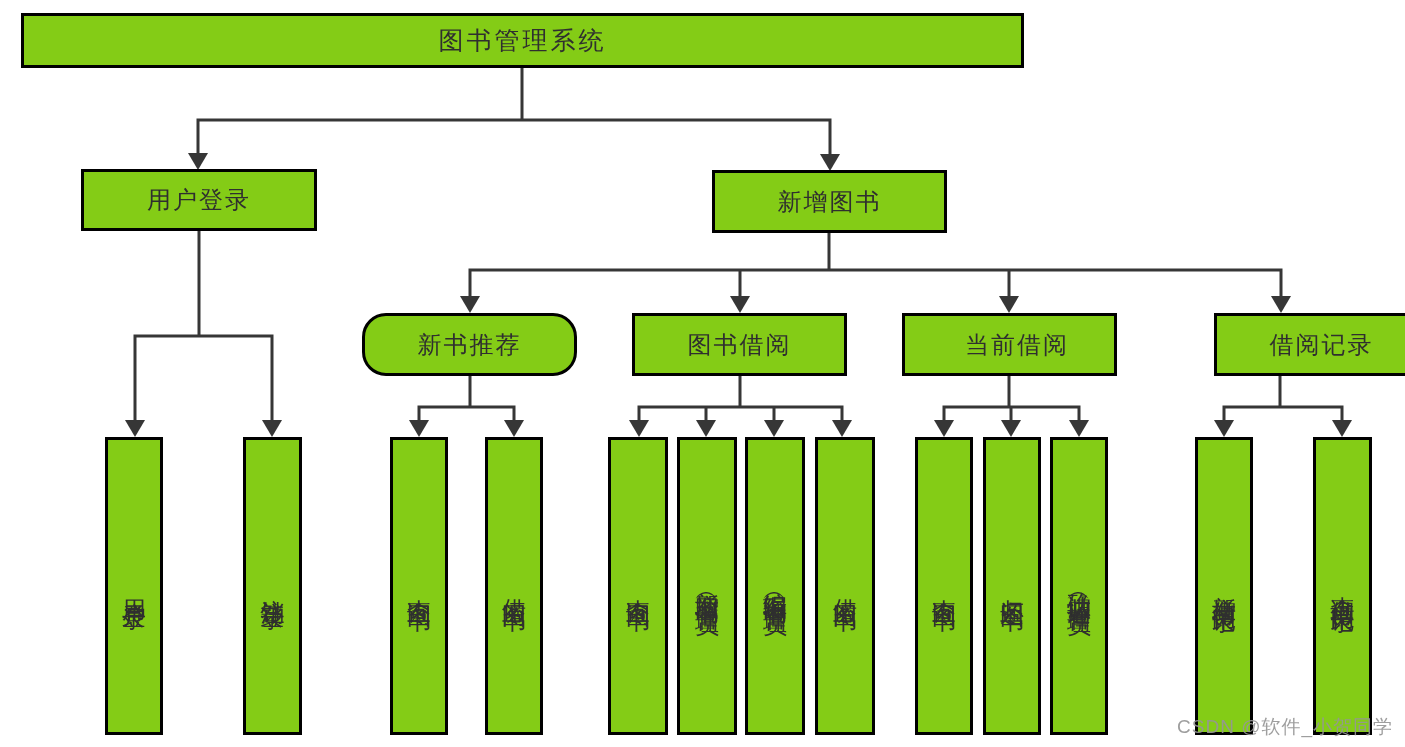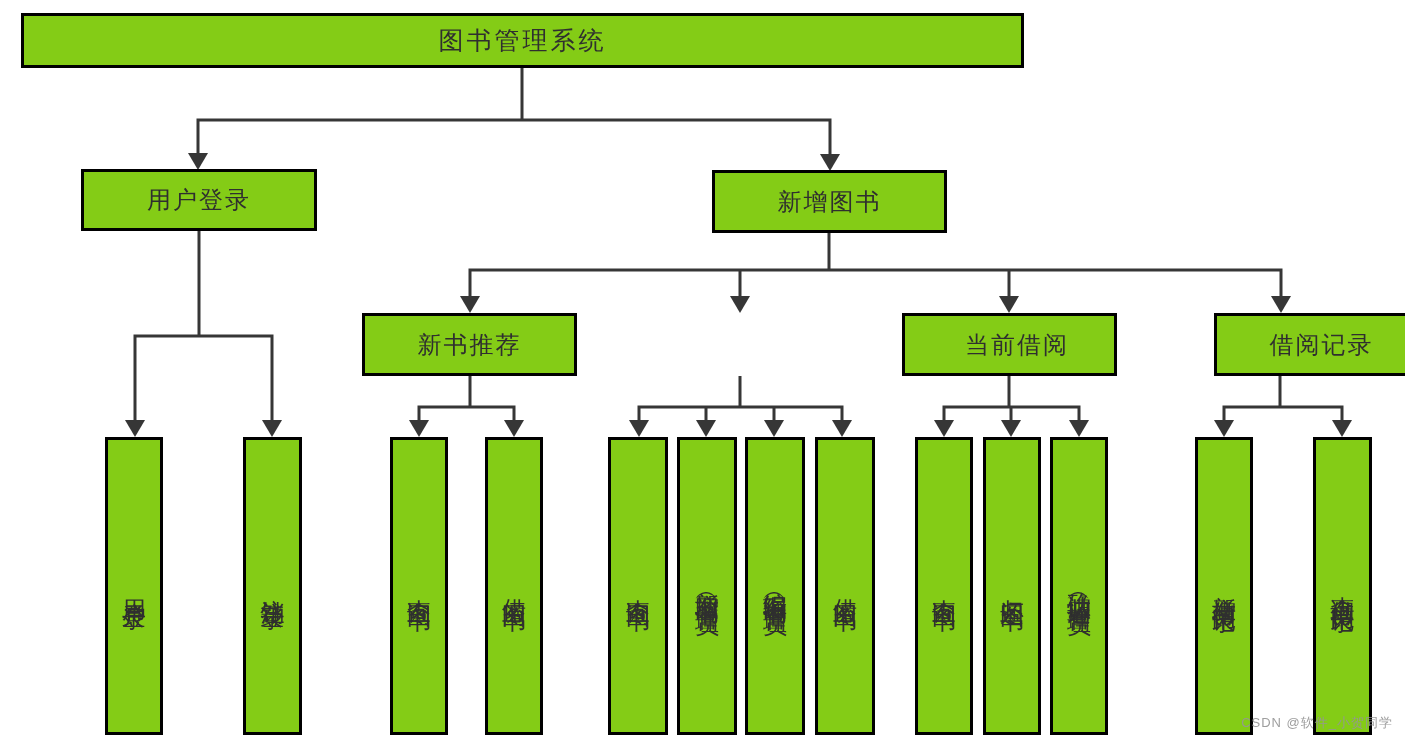--- a/index.html
+++ b/index.html
@@ -43,21 +43,21 @@
     text-orientation: mixed;
     font-size: 24px;
     letter-spacing: 3px;
     line-height: 1;
     white-space: normal;
   }
   #watermark {
     position: absolute;
     right: 12px;
     top: 714px;
-    font-size: 13px;
+    font-size: 19px;
     color: rgba(150, 150, 150, 0.92);
     letter-spacing: 1px;
     z-index: 5;
     pointer-events: none;
   }
 </style>
 </head>
 <body>
 
 <div id="canvas">
@@ -123,22 +123,25 @@
     <span>图书管理系统</span>
   </div>
 
   <div class="node" style="left:81px; top:169px; width:236px; height:62px;">
     <span>用户登录</span>
   </div>
   <div class="node" style="left:712px; top:170px; width:235px; height:63px;">
     <span>新增图书</span>
   </div>
 
-  <div class="node" style="left:362px; top:313px; width:215px; height:63px;">
+  <div class="node" style="left:362px; top:313px; width:215px; height:63px;border-radius:24px;">
     <span>新书推荐</span>
+  </div>
+  <div class="node" style="left:632px; top:313px; width:215px; height:63px;">
+    <span>图书借阅</span>
   </div>
   <div class="node" style="left:902px; top:313px; width:215px; height:63px;padding-left:15px;">
     <span>当前借阅</span>
   </div>
   <div class="node" style="left:1214px; top:313px; width:215px; height:63px;">
     <span>借阅记录</span>
   </div>
 
   <div class="node leaf" style="left:105px; top:437px; width:58px; height:298px;">
     <span>用户登录</span>

